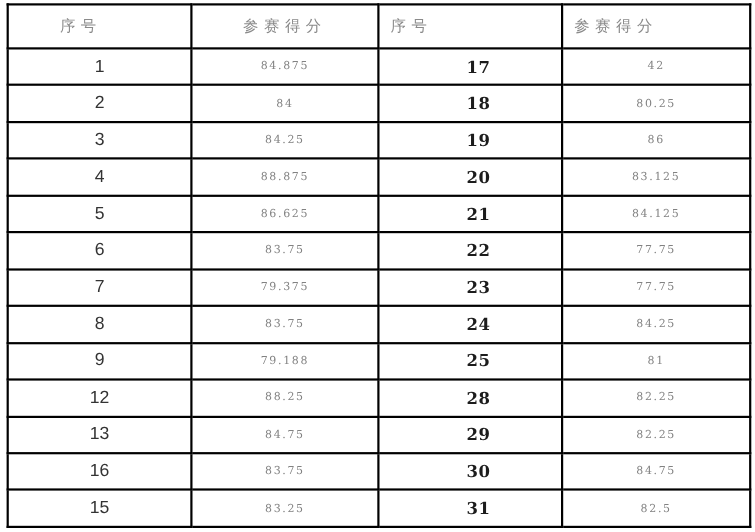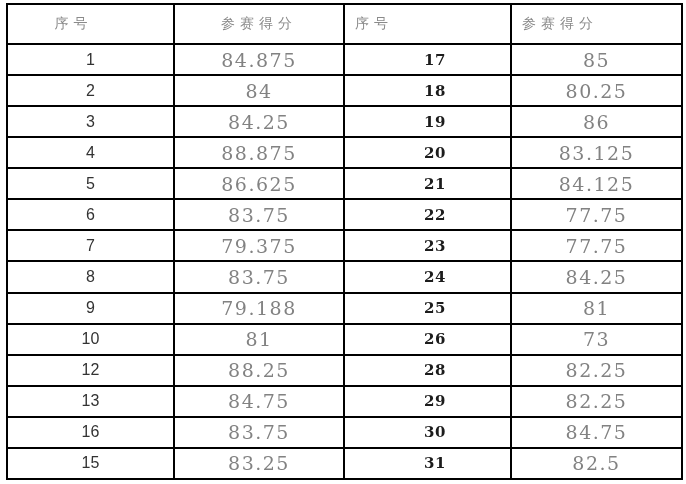--- a/index.html
+++ b/index.html
@@ -48,21 +48,21 @@
   th.hdr-serial-right { text-align: left; padding-left: 10px; }
   th.hdr-score-right  { text-align: left; padding-left: 10px; }
   td.serial-left {
     font-family: "Liberation Sans", sans-serif;
     color: #333333;
     font-size: 16px;
   }
   td.score-cell {
     font-family: "DejaVu Serif", serif;
     color: #828282;
-    font-size: 19px;
+    font-size: 10px;
     letter-spacing: 1.5px;
   }
   td.serial-right {
     font-family: "DejaVu Serif", serif;
     font-weight: bold;
     color: #1c1c1c;
     font-size: 15px;
     letter-spacing: 0.5px;
     padding-left: 15px;
   }
@@ -83,21 +83,21 @@
       <th class="hdr-score-left">参赛得分</th>
       <th class="hdr-serial-right">序号</th>
       <th class="hdr-score-right">参赛得分</th>
     </tr>
   </thead>
   <tbody>
       <tr>
         <td class="serial-left">1</td>
         <td class="score-cell">84.875</td>
         <td class="serial-right">17</td>
-        <td class="score-cell">85</td>
+        <td class="score-cell">42</td>
       </tr>
       <tr>
         <td class="serial-left">2</td>
         <td class="score-cell">84</td>
         <td class="serial-right">18</td>
         <td class="score-cell">80.25</td>
       </tr>
       <tr>
         <td class="serial-left">3</td>
         <td class="score-cell">84.25</td>
@@ -134,26 +134,20 @@
         <td class="serial-right">24</td>
         <td class="score-cell">84.25</td>
       </tr>
       <tr>
         <td class="serial-left">9</td>
         <td class="score-cell">79.188</td>
         <td class="serial-right">25</td>
         <td class="score-cell">81</td>
       </tr>
       <tr>
-        <td class="serial-left">10</td>
-        <td class="score-cell">81</td>
-        <td class="serial-right">26</td>
-        <td class="score-cell">73</td>
-      </tr>
-      <tr>
         <td class="serial-left">12</td>
         <td class="score-cell">88.25</td>
         <td class="serial-right">28</td>
         <td class="score-cell">82.25</td>
       </tr>
       <tr>
         <td class="serial-left">13</td>
         <td class="score-cell">84.75</td>
         <td class="serial-right">29</td>
         <td class="score-cell">82.25</td>

